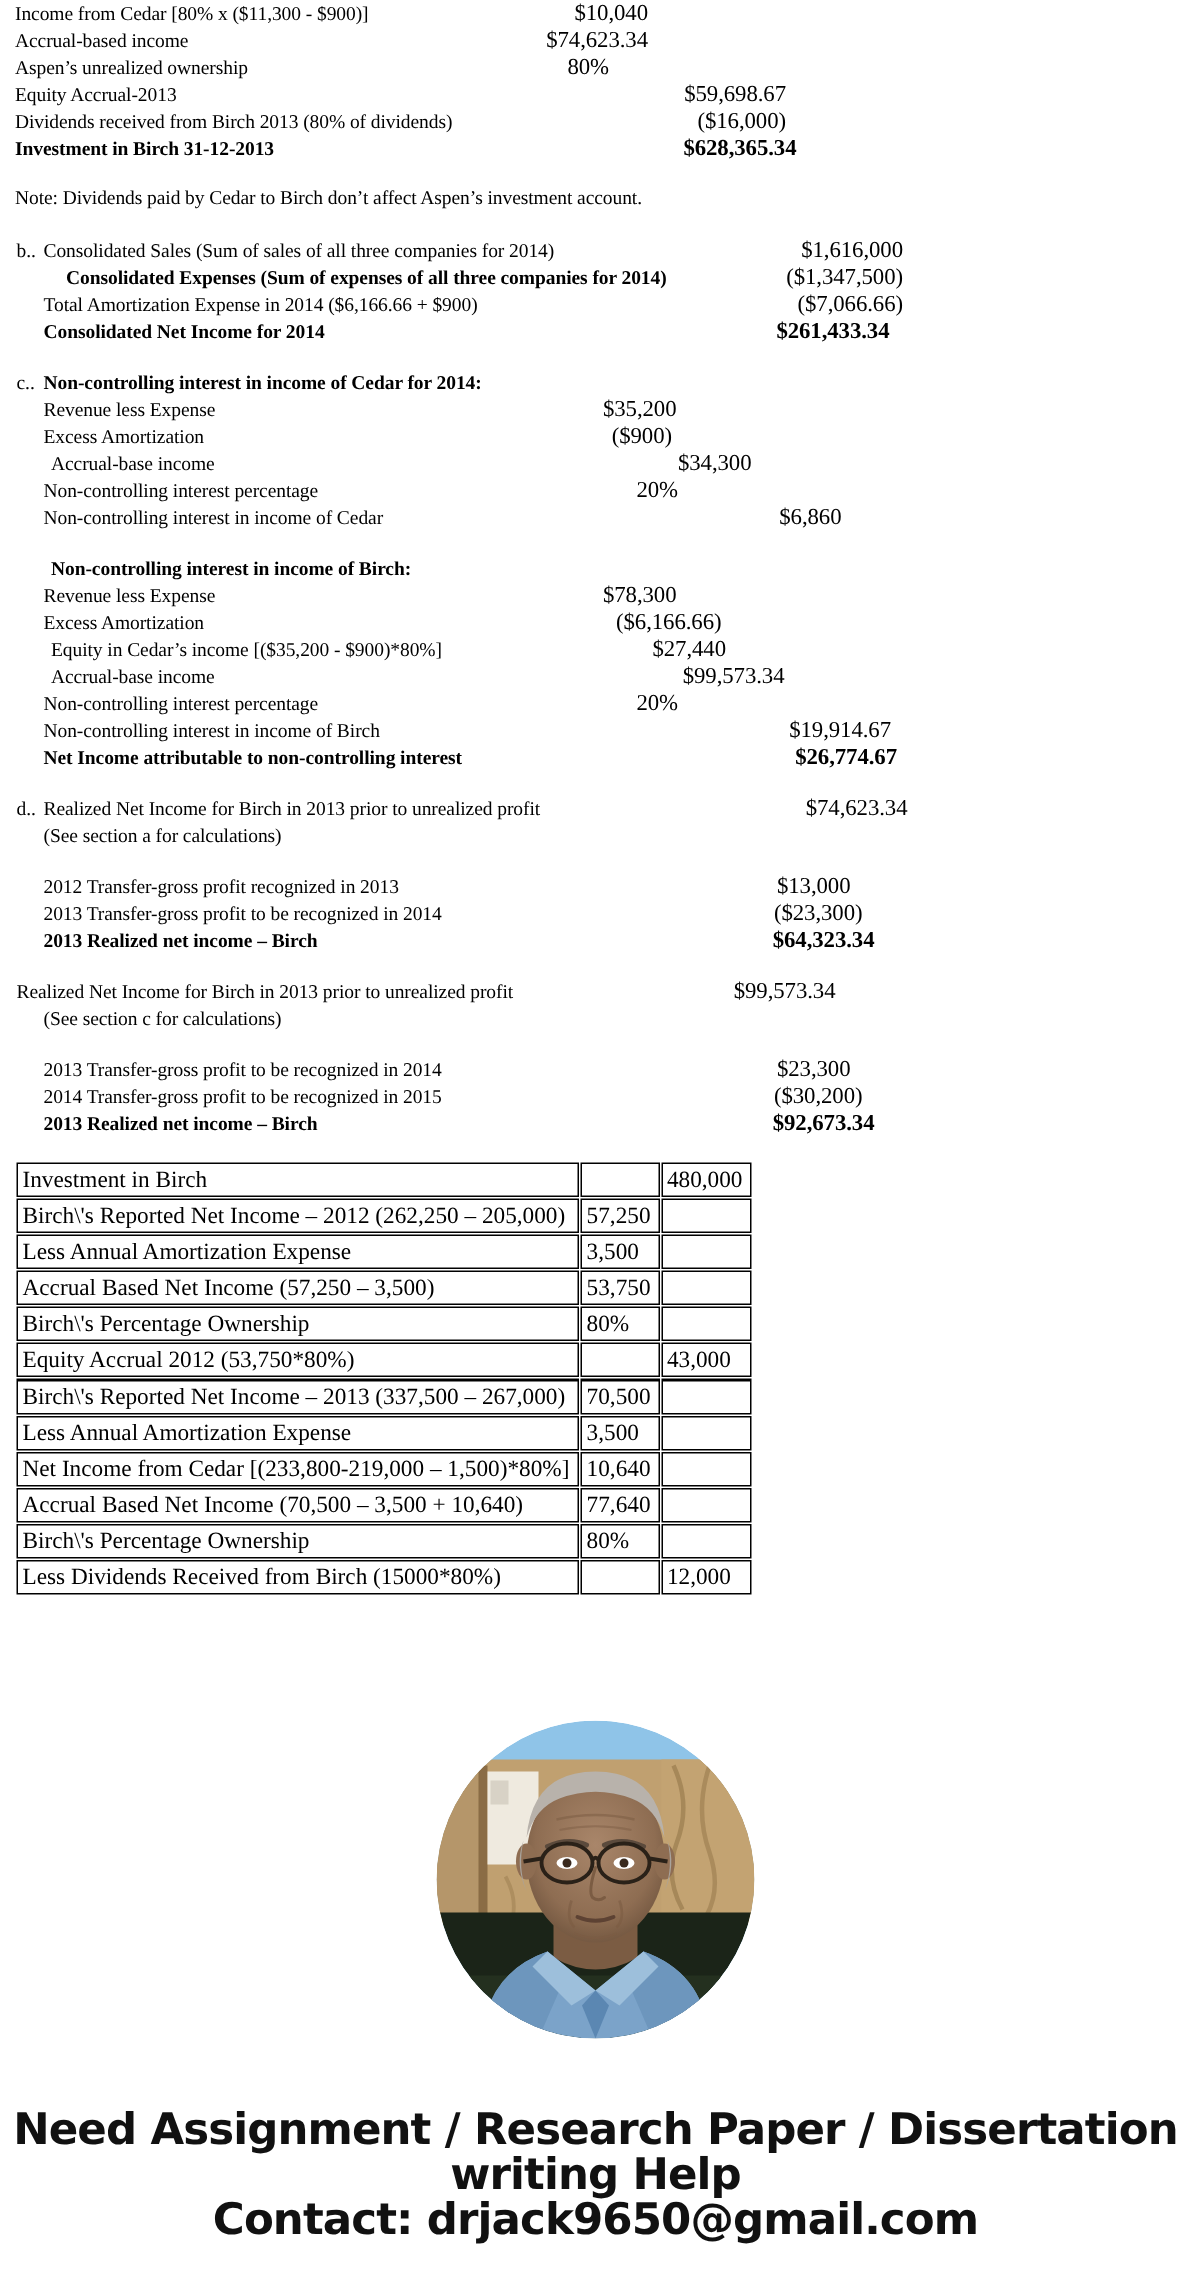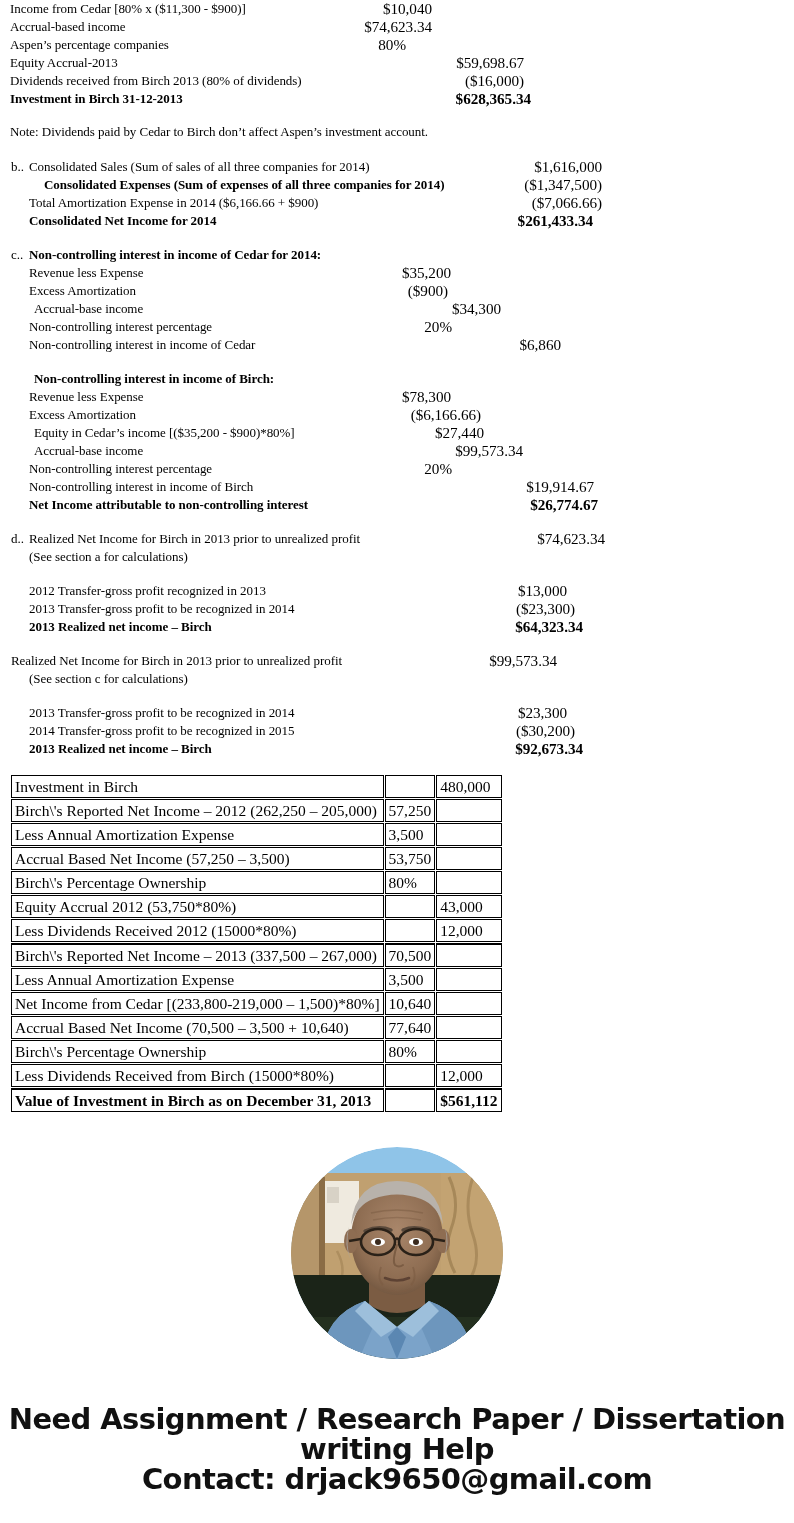--- a/index.html
+++ b/index.html
@@ -91,21 +91,21 @@
 </head>
 <body>
 
 <div>
   <div class="ln" style="left:10px; top:0px;">Income from Cedar [80% x ($11,300 - $900)]</div>
   <div class="val" style="left:200px; top:0px; width:232px;">$10,040</div>
 
   <div class="ln" style="left:10px; top:18px;">Accrual-based income</div>
   <div class="val" style="left:200px; top:18px; width:232px;">$74,623.34</div>
 
-  <div class="ln" style="left:10px; top:36px;">Aspen’s percentage companies</div>
+  <div class="ln" style="left:10px; top:36px;">Aspen’s unrealized ownership</div>
   <div class="val" style="left:200px; top:36px; width:206px;">80%</div>
 
   <div class="ln" style="left:10px; top:54px;">Equity Accrual-2013</div>
   <div class="val" style="left:300px; top:54px; width:224px;">$59,698.67</div>
 
   <div class="ln" style="left:10px; top:72px;">Dividends received from Birch 2013 (80% of dividends)</div>
   <div class="val" style="left:300px; top:72px; width:224px;">($16,000)</div>
 
   <div class="ln b" style="left:10px; top:90px;">Investment in Birch 31-12-2013</div>
   <div class="val b" style="left:300px; top:90px; width:231px;">$628,365.34</div>
@@ -226,25 +226,20 @@
       <tr>
         <td class="c-label">Birch\'s Percentage Ownership</td>
         <td class="c-mid">80%</td>
         <td class="c-right"></td>
       </tr>
       <tr>
         <td class="c-label">Equity Accrual 2012 (53,750*80%)</td>
         <td class="c-mid"></td>
         <td class="c-right">43,000</td>
       </tr>
-      <tr>
-        <td class="c-label">Less Dividends Received 2012 (15000*80%)</td>
-        <td class="c-mid"></td>
-        <td class="c-right">12,000</td>
-      </tr>
       <tr class="group-start">
         <td class="c-label">Birch\'s Reported Net Income – 2013 (337,500 – 267,000)</td>
         <td class="c-mid">70,500</td>
         <td class="c-right"></td>
       </tr>
       <tr>
         <td class="c-label">Less Annual Amortization Expense</td>
         <td class="c-mid">3,500</td>
         <td class="c-right"></td>
       </tr>
@@ -260,25 +255,20 @@
       </tr>
       <tr>
         <td class="c-label">Birch\'s Percentage Ownership</td>
         <td class="c-mid">80%</td>
         <td class="c-right"></td>
       </tr>
       <tr>
         <td class="c-label">Less Dividends Received from Birch (15000*80%)</td>
         <td class="c-mid"></td>
         <td class="c-right">12,000</td>
-      </tr>
-      <tr class="total">
-        <td class="c-label">Value of Investment in Birch as on December 31, 2013</td>
-        <td class="c-mid"></td>
-        <td class="c-right">$561,112</td>
       </tr>
     </tbody>
 </table>
 
 <div id="portrait">
   <svg viewBox="0 0 212 212" xmlns="http://www.w3.org/2000/svg">
     <defs>
       <clipPath id="circleClip">
           <circle cx="106" cy="106" r="106"></circle>
         </clipPath>

